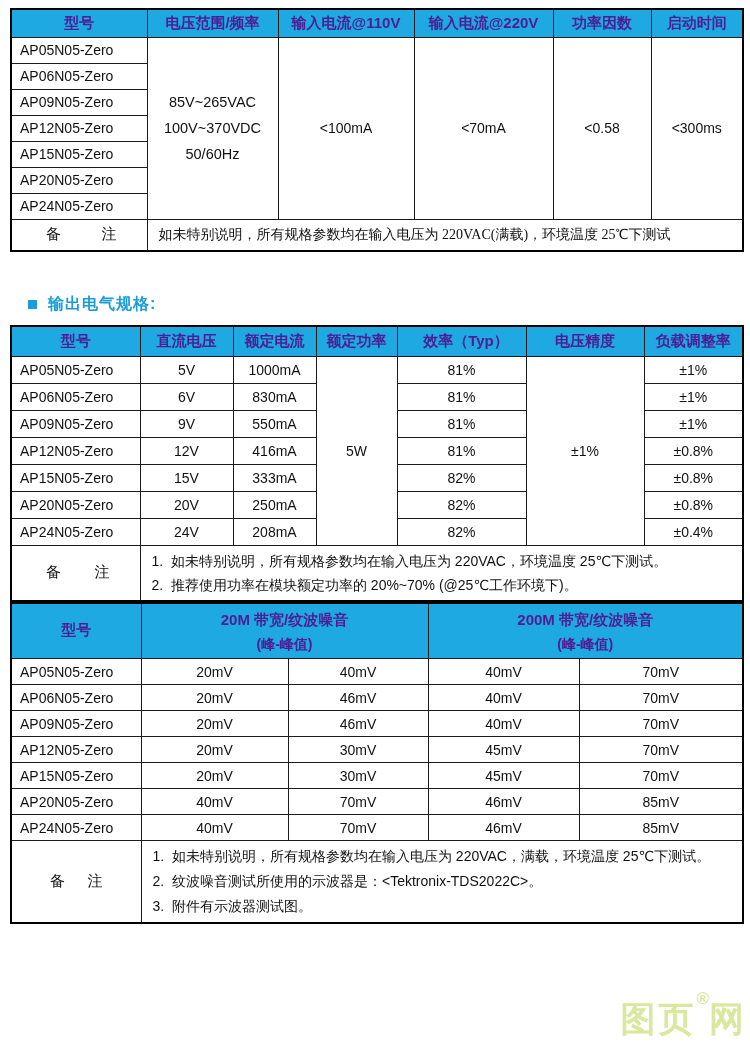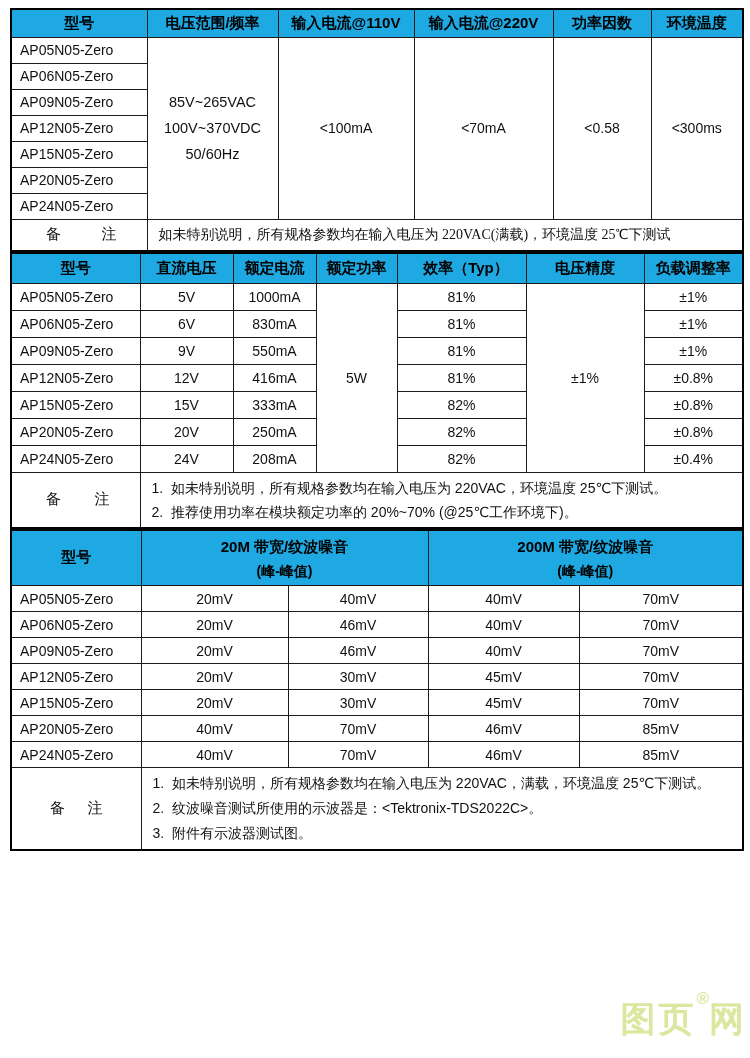--- a/index.html
+++ b/index.html
@@ -11,21 +11,21 @@
 
   .section-title { display:flex; align-items:center; }
   .section-title .bullet { width:9px; height:9px; background:#1a9dd9; flex:0 0 auto; }
   .section-title .title-text { color:#1a9dd9; font-weight:bold; font-size:16px; line-height:22px; margin-left:11px; letter-spacing:1px; }
   .t1-title { margin:6px 0 9px 18px; }
   .t2-title { margin:41px 0 10px 18px; }
   .t3-title { margin:40px 0 12px 18px; }
 
   table { border-collapse:collapse; width:732px; table-layout:fixed; border:2px solid #000; }
   th,td { border:1px solid #1b1b1b; text-align:center; vertical-align:middle; padding:0; font-size:14px; }
-  th { background:#1fa9e2; color:#000000; font-weight:bold; font-size:15px; }
+  th { background:#1fa9e2; color:#4c1d95; font-weight:bold; font-size:15px; }
   .model-cell { text-align:left; padding-left:8px; }
 
   .t1 thead tr { height:28px; }
   .t1 tbody tr { height:26px; }
   .t1 .remark-row { height:32px; }
   .t1 .vr-line { line-height:26px; font-size:14.5px; }
 
   .t2 thead tr { height:30px; }
   .t2 tbody tr { height:27px; }
   .t2 .remark-row { height:52px; }
@@ -64,21 +64,21 @@
         <col style="width:98px">
         <col style="width:92px">
       </colgroup>
     <thead>
       <tr>
         <th>型号</th>
         <th>电压范围/频率</th>
         <th>输入电流@110V</th>
         <th>输入电流@220V</th>
         <th>功率因数</th>
-        <th>环境温度</th>
+        <th>启动时间</th>
       </tr>
     </thead>
     <tbody>
       <tr>
         <td class="model-cell">AP05N05-Zero</td>
         <td rowspan="7">
           <div class="vr-line">85V~265VAC</div>
           <div class="vr-line">100V~370VDC</div>
           <div class="vr-line">50/60Hz</div>
         </td>
@@ -110,20 +110,24 @@
           <span class="remark-label">
             <span>备</span>
             <span>注</span>
           </span>
         </td>
         <td colspan="5" class="remark-text">如未特别说明，所有规格参数均在输入电压为 220VAC(满载)，环境温度 25℃下测试</td>
       </tr>
     </tbody>
   </table>
 
+  <div class="section-title t2-title">
+    <span class="bullet"></span>
+    <span class="title-text">输出电气规格:</span>
+  </div>
 
   <table class="t2">
     <colgroup>
         <col style="width:129px">
         <col style="width:93px">
         <col style="width:83px">
         <col style="width:81px">
         <col style="width:129px">
         <col style="width:118px">
         <col style="width:99px">

